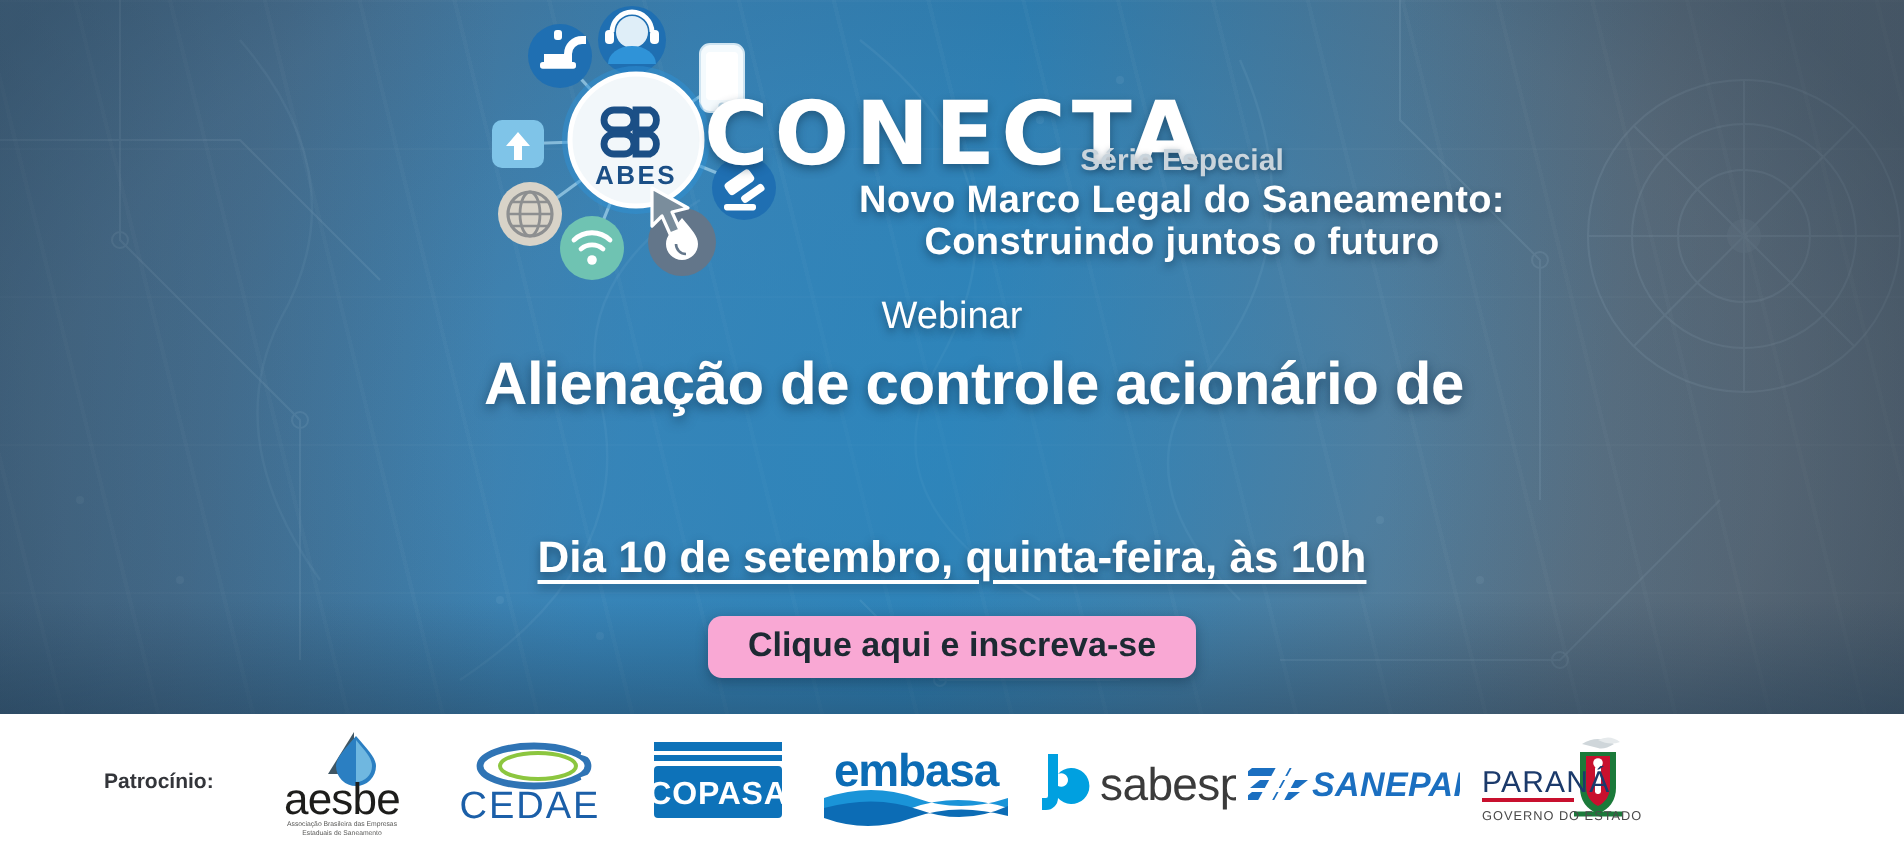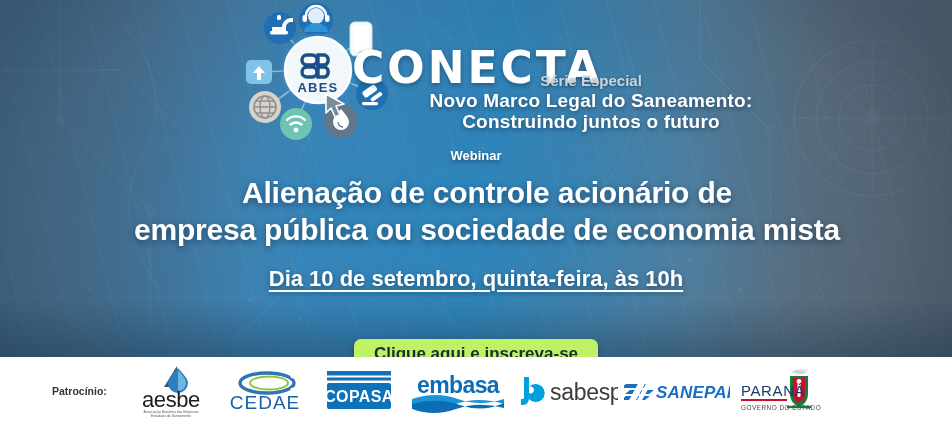--- a/index.html
+++ b/index.html
@@ -35,36 +35,36 @@
     text-shadow:0 2px 5px rgba(10,40,65,.45);}
 
   .serie{position:absolute;left:411px;top:72px;width:360px;text-align:center;
     font-size:15px;font-weight:700;color:#c9d4dc;
     text-shadow:0 1px 3px rgba(10,35,60,.5);}
   .marco{position:absolute;left:361px;top:90px;width:460px;text-align:center;
     font-size:19px;font-weight:700;color:#ffffff;line-height:21px;letter-spacing:.2px;
     text-shadow:0 2px 4px rgba(10,35,60,.5);}
 
   .webinar{position:absolute;left:0;right:0;top:148px;text-align:center;
-    font-size:13px;font-weight:700;color:#ffffff;
+    font-size:19px;font-weight:400;color:#ffffff;
     text-shadow:0 2px 4px rgba(10,35,60,.5);}
 
   .title{position:absolute;left:0;right:0;top:174px;text-align:center;
     font-size:30px;font-weight:700;color:#ffffff;line-height:37px;letter-spacing:-.2px;
     text-shadow:0 2px 6px rgba(10,35,60,.55);padding-left:22px;}
 
   .date{position:absolute;left:0;right:0;top:266px;text-align:center;
     font-size:22px;font-weight:700;color:#ffffff;text-decoration:underline;
     text-underline-offset:4px;text-decoration-thickness:2px;
     text-shadow:0 2px 5px rgba(10,35,60,.5);}
 
   .ctawrap{position:absolute;left:0;right:0;top:308px;text-align:center;}
-  .cta{display:inline-block;background:#bef264;color:#1d2a33;
+  .cta{display:inline-block;background:#f9a8d4;color:#1d2a33;
     font-size:17px;font-weight:700;padding:5px 20px 6px;border-radius:7px;
-    box-shadow:0 2px 6px rgba(8,30,50,.35);cursor:pointer;margin-top:31px;}
+    box-shadow:0 2px 6px rgba(8,30,50,.35);cursor:pointer;}
 
   
   .footer{position:absolute;left:0;top:357px;width:952px;height:67px;background:#ffffff;
     display:flex;align-items:center;}
   .patro{margin-left:52px;margin-right:18px;font-size:10.5px;font-weight:700;color:#33353a;
     white-space:nowrap;}
   .logos{display:flex;align-items:center;gap:0;}
   .logo{display:flex;align-items:center;justify-content:center;}
   .logo svg{display:block;}
 </style>
@@ -210,21 +210,20 @@
   <div class="serie">Série Especial</div>
   <div class="marco">
     <div>Novo Marco Legal do Saneamento:</div>
     <div>Construindo juntos o futuro</div>
   </div>
 
   <div class="webinar">Webinar</div>
 
   <div class="title">
     <div>Alienação de controle acionário de</div>
-    <div>empresa pública ou sociedade de economia mista</div>
   </div>
 
   <div class="date">Dia 10 de setembro, quinta-feira, às 10h</div>
 
   <div class="ctawrap">
     <span class="cta">Clique aqui e inscreva-se</span>
   </div>
 
   <div class="footer">
     <div class="patro">Patrocínio:</div>

